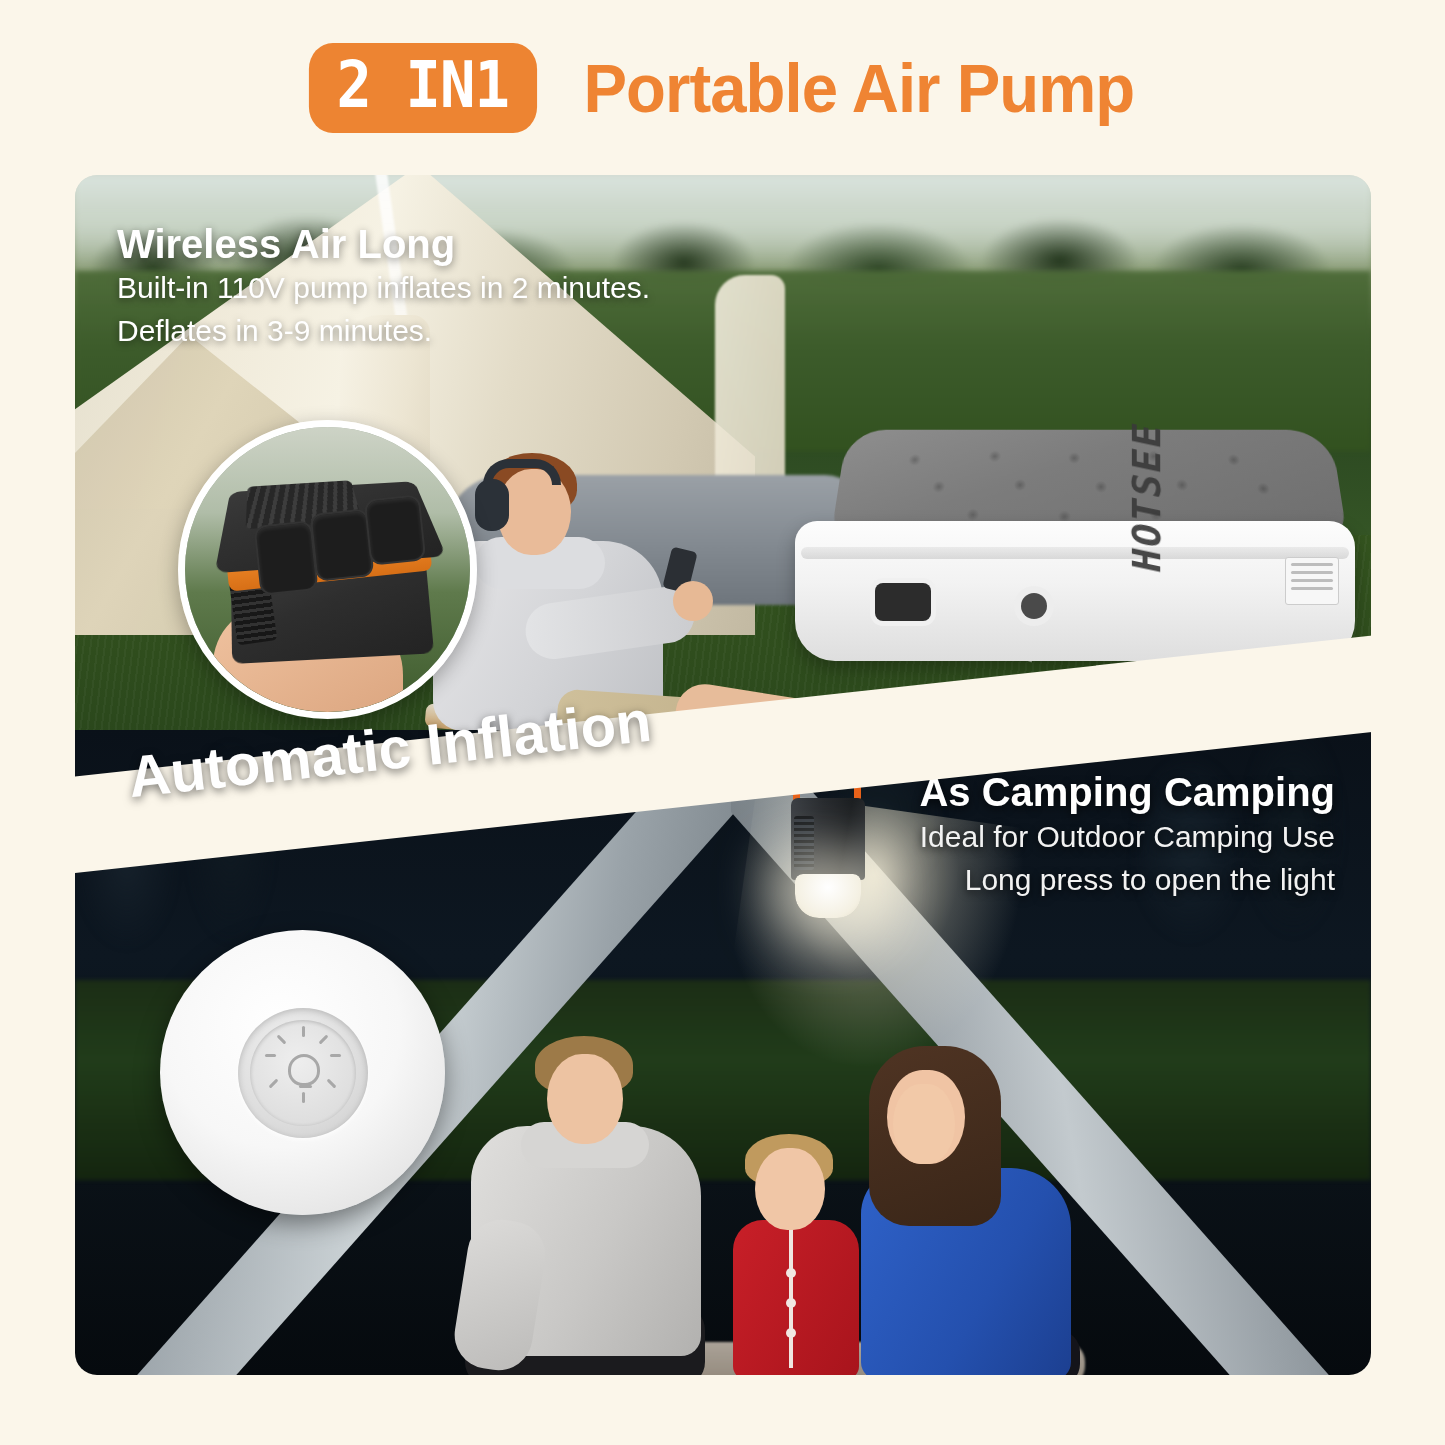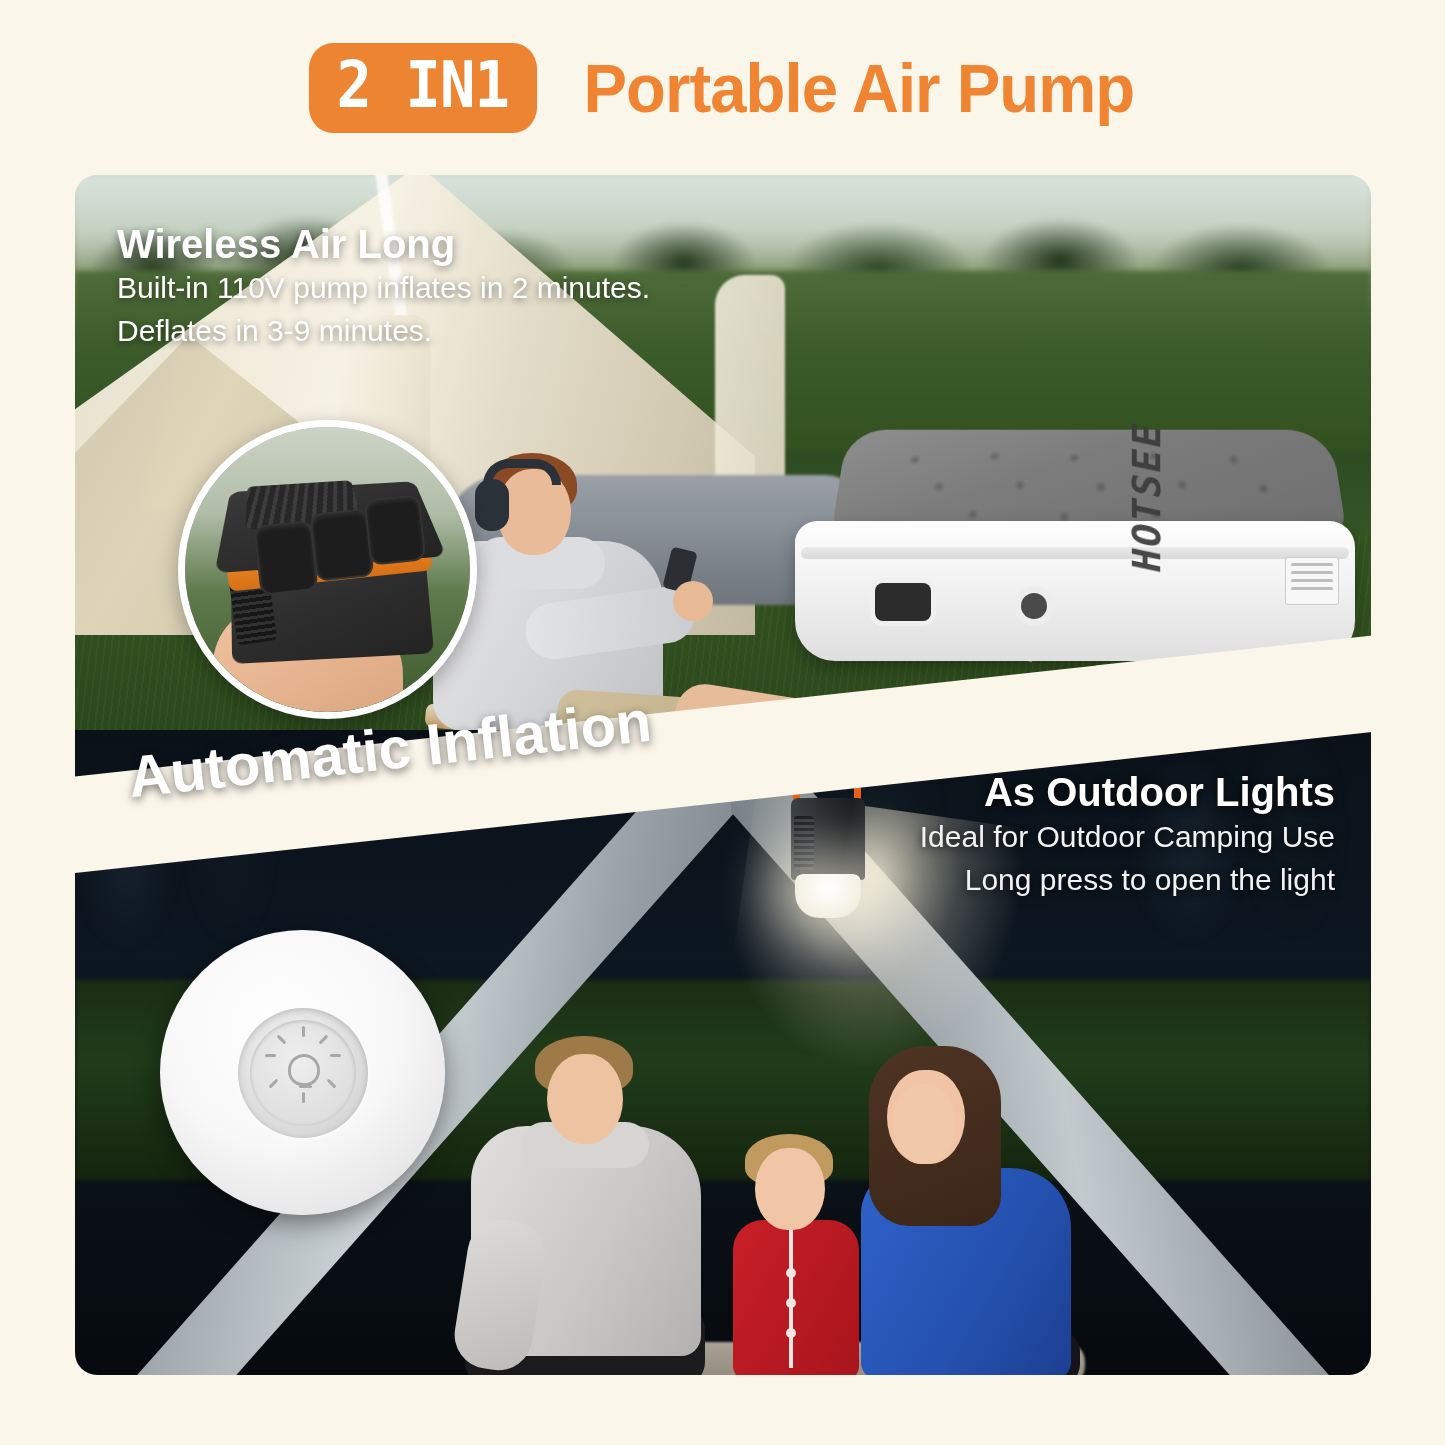--- a/index.html
+++ b/index.html
@@ -541,21 +541,21 @@
           <div class="bc-ray" style="left:30px;top:14px;width:3px;height:11px;transform:rotate(-45deg)"></div>
           <div class="bc-ray" style="left:15px;top:34px;width:11px;height:3px"></div>
           <div class="bc-ray" style="left:22px;top:58px;width:3px;height:11px;transform:rotate(45deg)"></div>
           <div class="bc-ray" style="left:80px;top:58px;width:3px;height:11px;transform:rotate(-45deg)"></div>
           <div class="bc-ray" style="left:52px;top:72px;width:3px;height:11px"></div>
         </div>
       </div>
     </div>
 
     <div class="bot-text">
-      <div class="b-title">As Outdoor Lights</div>
+      <div class="b-title">As Camping Camping</div>
       <div class="b-line">Ideal for Outdoor Camping Use</div>
       <div class="b-line">Long press to open the light</div>
     </div>
   </div>
 
   <div class="divider"></div>
   <div class="auto-text">Automatic Inflation</div>
 </div>
 
 </body></html>

